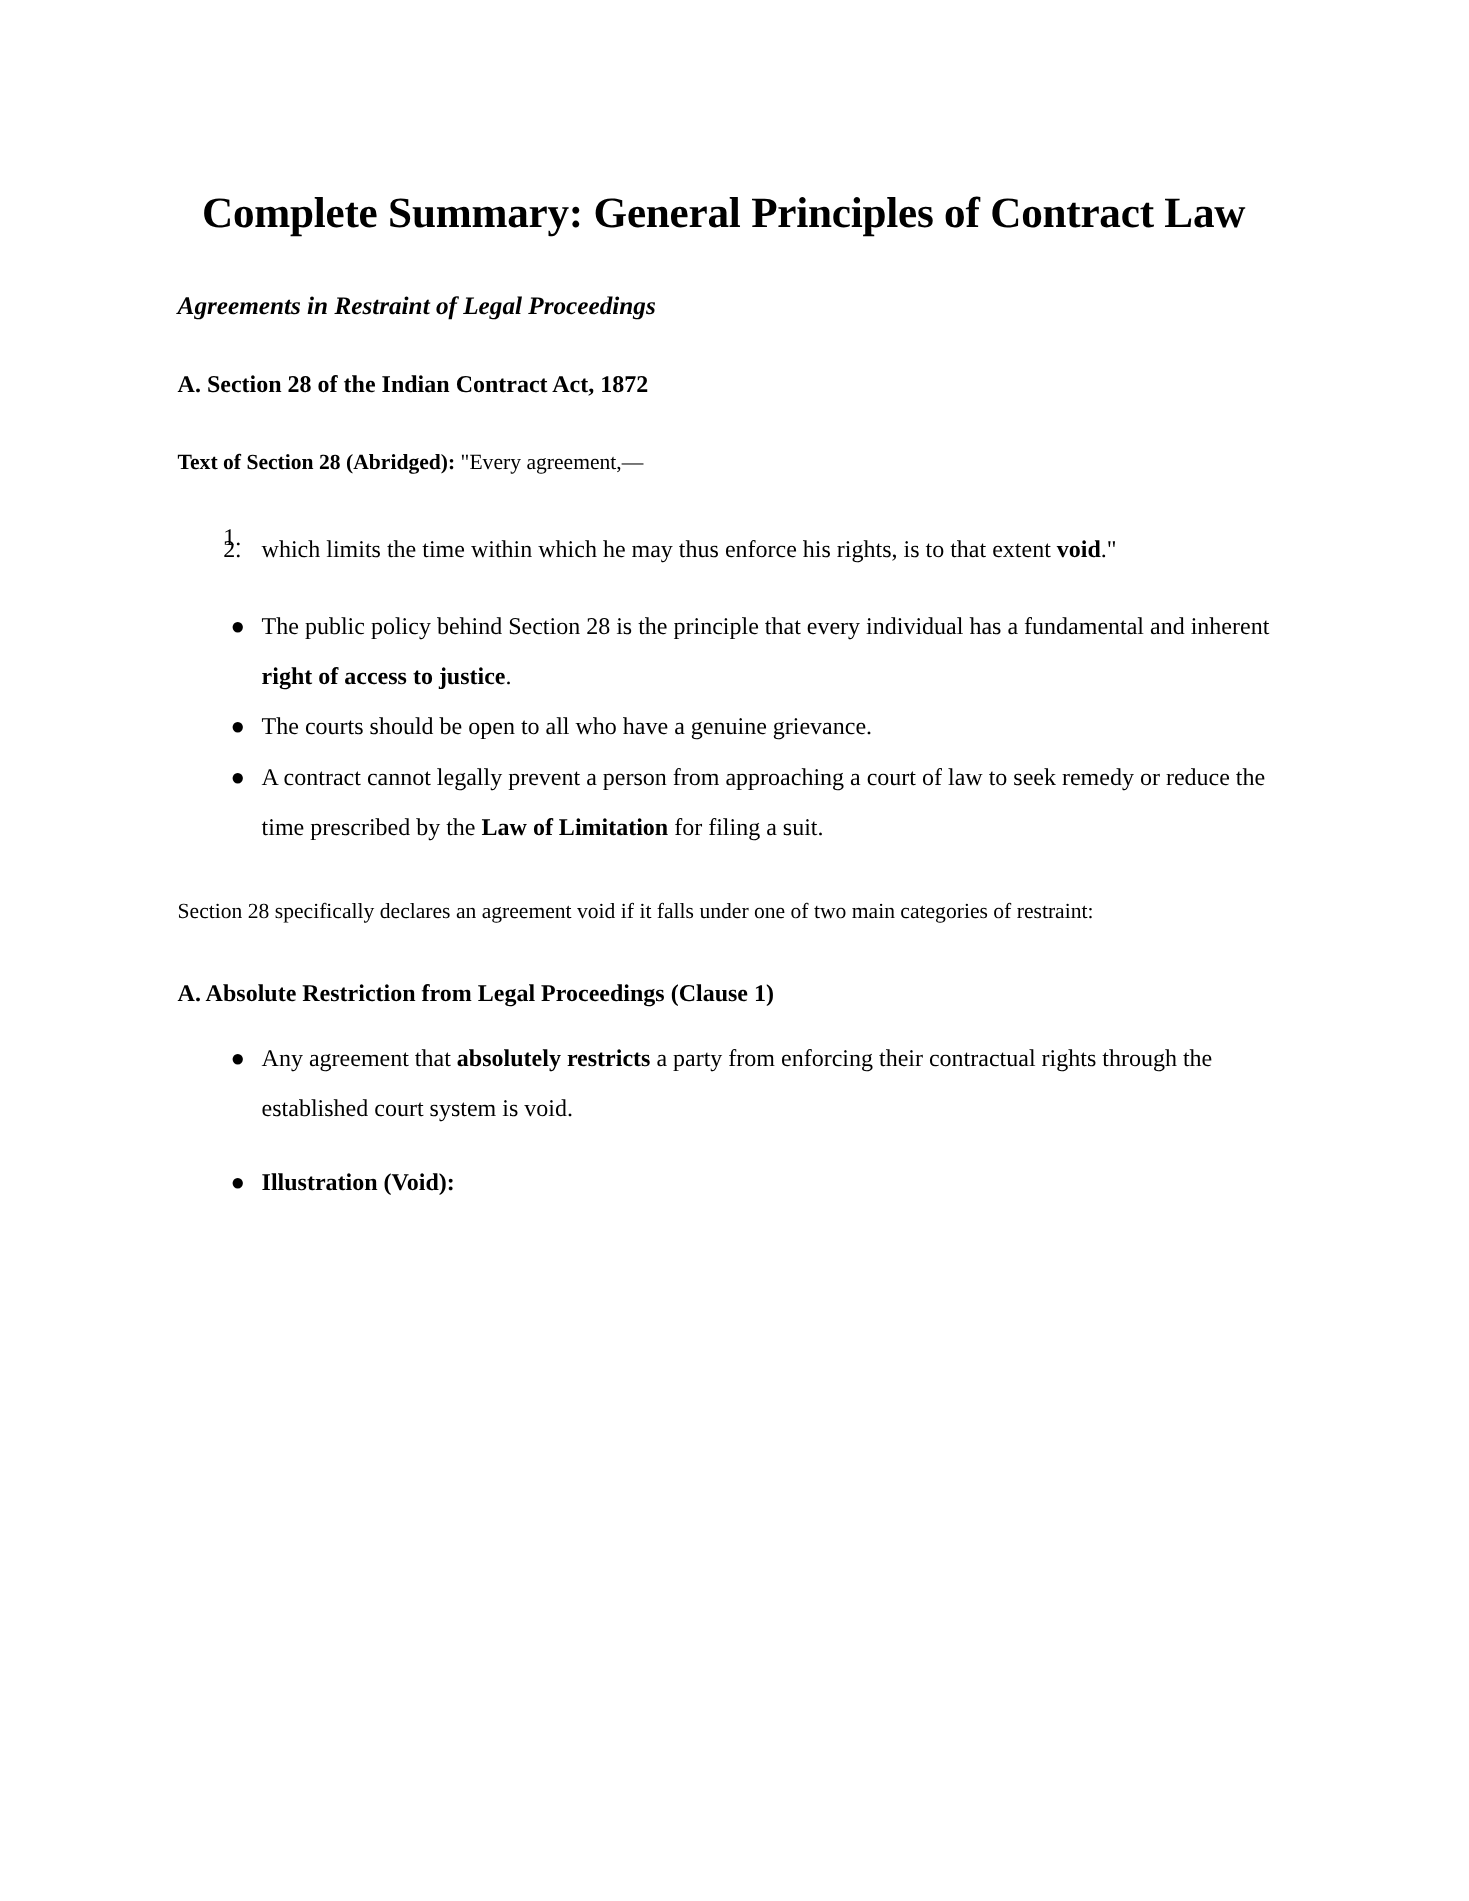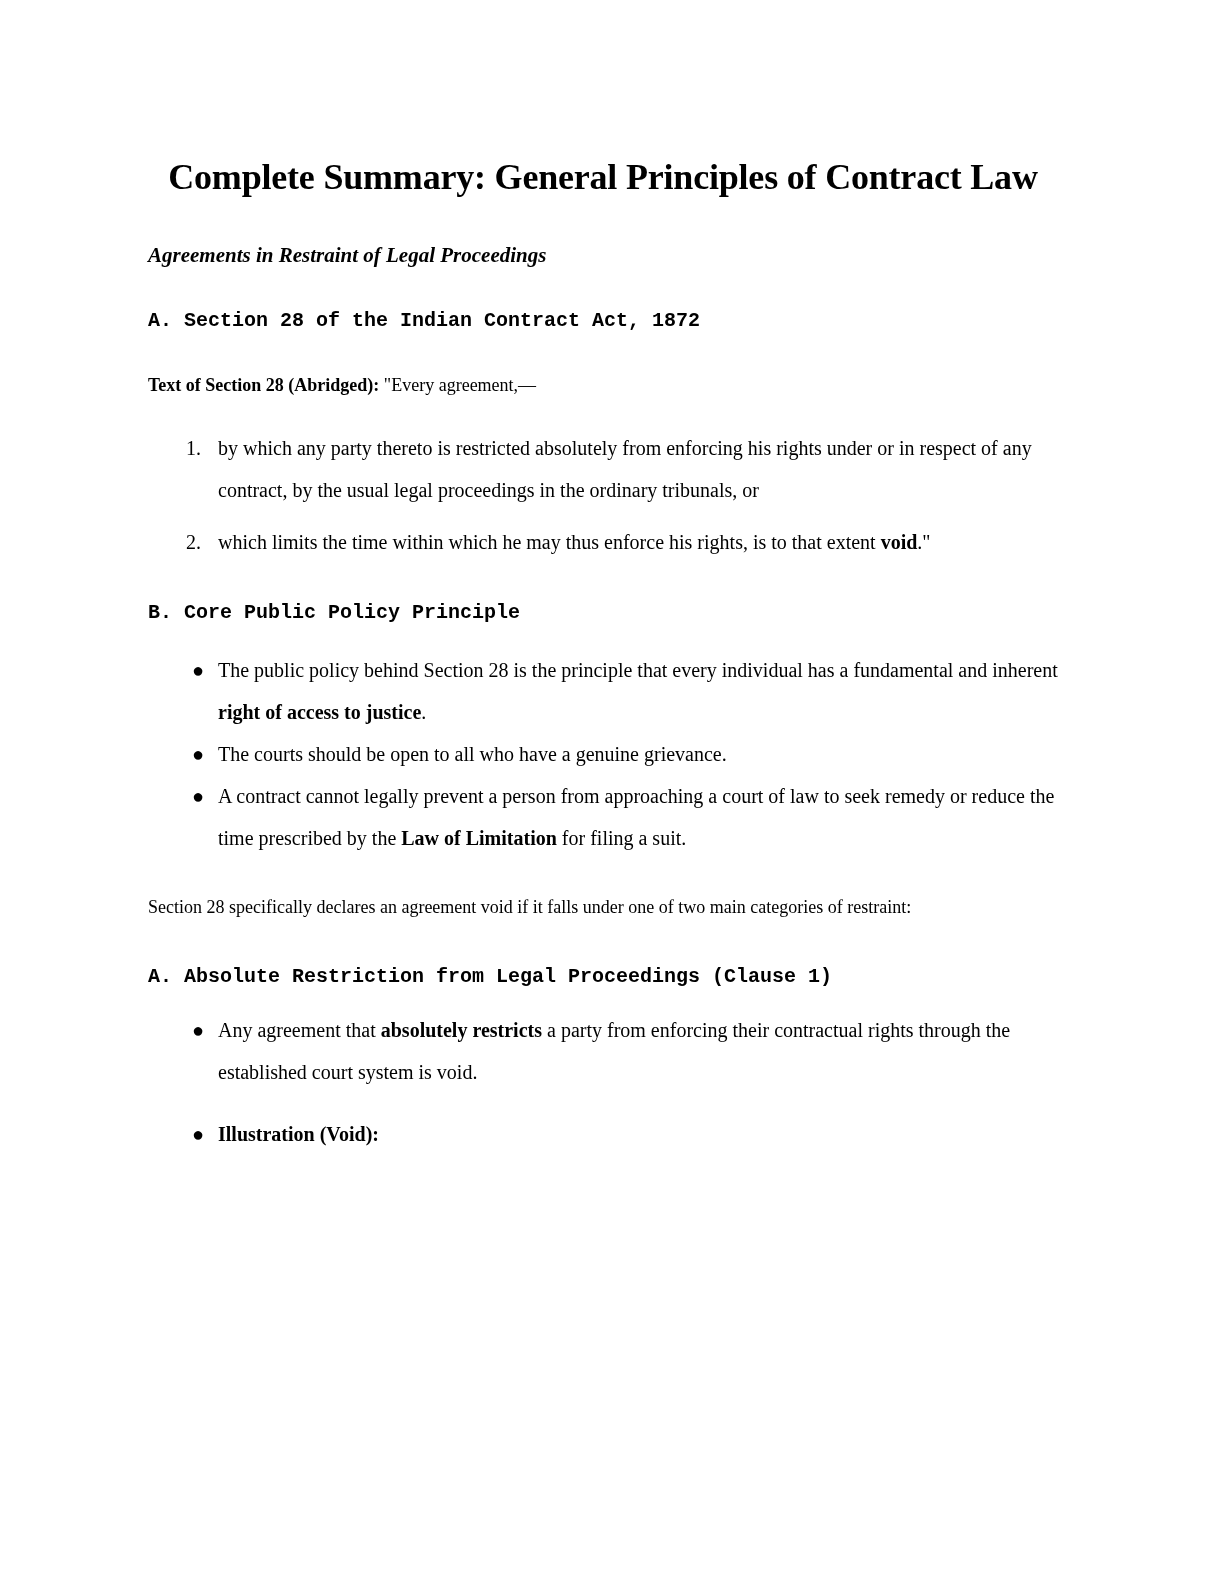--- a/index.html
+++ b/index.html
@@ -44,21 +44,20 @@
     margin: 0;
     padding-top: 38px;
     line-height: 1.4;
   }
   h3.section-heading {
     font-size: 20px;
     font-weight: bold;
     margin: 0;
     padding-top: 36px;
     line-height: 1.42;
-    font-family: Liberation Mono, monospace;
   }
   p.body-text {
     font-size: 18px;
     font-weight: normal;
     margin: 0;
     padding-top: 32px;
     line-height: 2.1;
   }
   p.body-text.tight {
     padding-top: 30px;
@@ -118,29 +117,27 @@
 
     <h2 class="doc-subtitle">Agreements in Restraint of Legal Proceedings</h2>
 
     <h3 class="section-heading">A. Section 28 of the Indian Contract Act, 1872</h3>
 
     <p class="body-text"><span class="b">Text of Section 28 (Abridged):</span><span> "Every agreement,—</span></p>
 
     <ol class="num-list">
       <li class="num-item">
         <span class="marker">1.</span>
-        <span>by which any party thereto is restricted absolutely from enforcing his rights under or in respect of any contract, by the usual legal proceedings in the ordinary tribunals, or</span>
       </li>
       <li class="num-item spaced">
         <span class="marker">2.</span>
         <span>which limits the time within which he may thus enforce his rights, is to that extent </span><span class="b">void</span><span>."</span>
       </li>
     </ol>
 
-    <h3 class="section-heading">B. Core Public Policy Principle</h3>
 
     <ul class="bul-list">
       <li class="bul-item">
         <span class="marker">●</span>
         <span>The public policy behind Section 28 is the principle that every individual has a fundamental and inherent </span><span class="b">right of access to justice</span><span>.</span>
       </li>
       <li class="bul-item">
         <span class="marker">●</span>
         <span>The courts should be open to all who have a genuine grievance.</span>
       </li>

